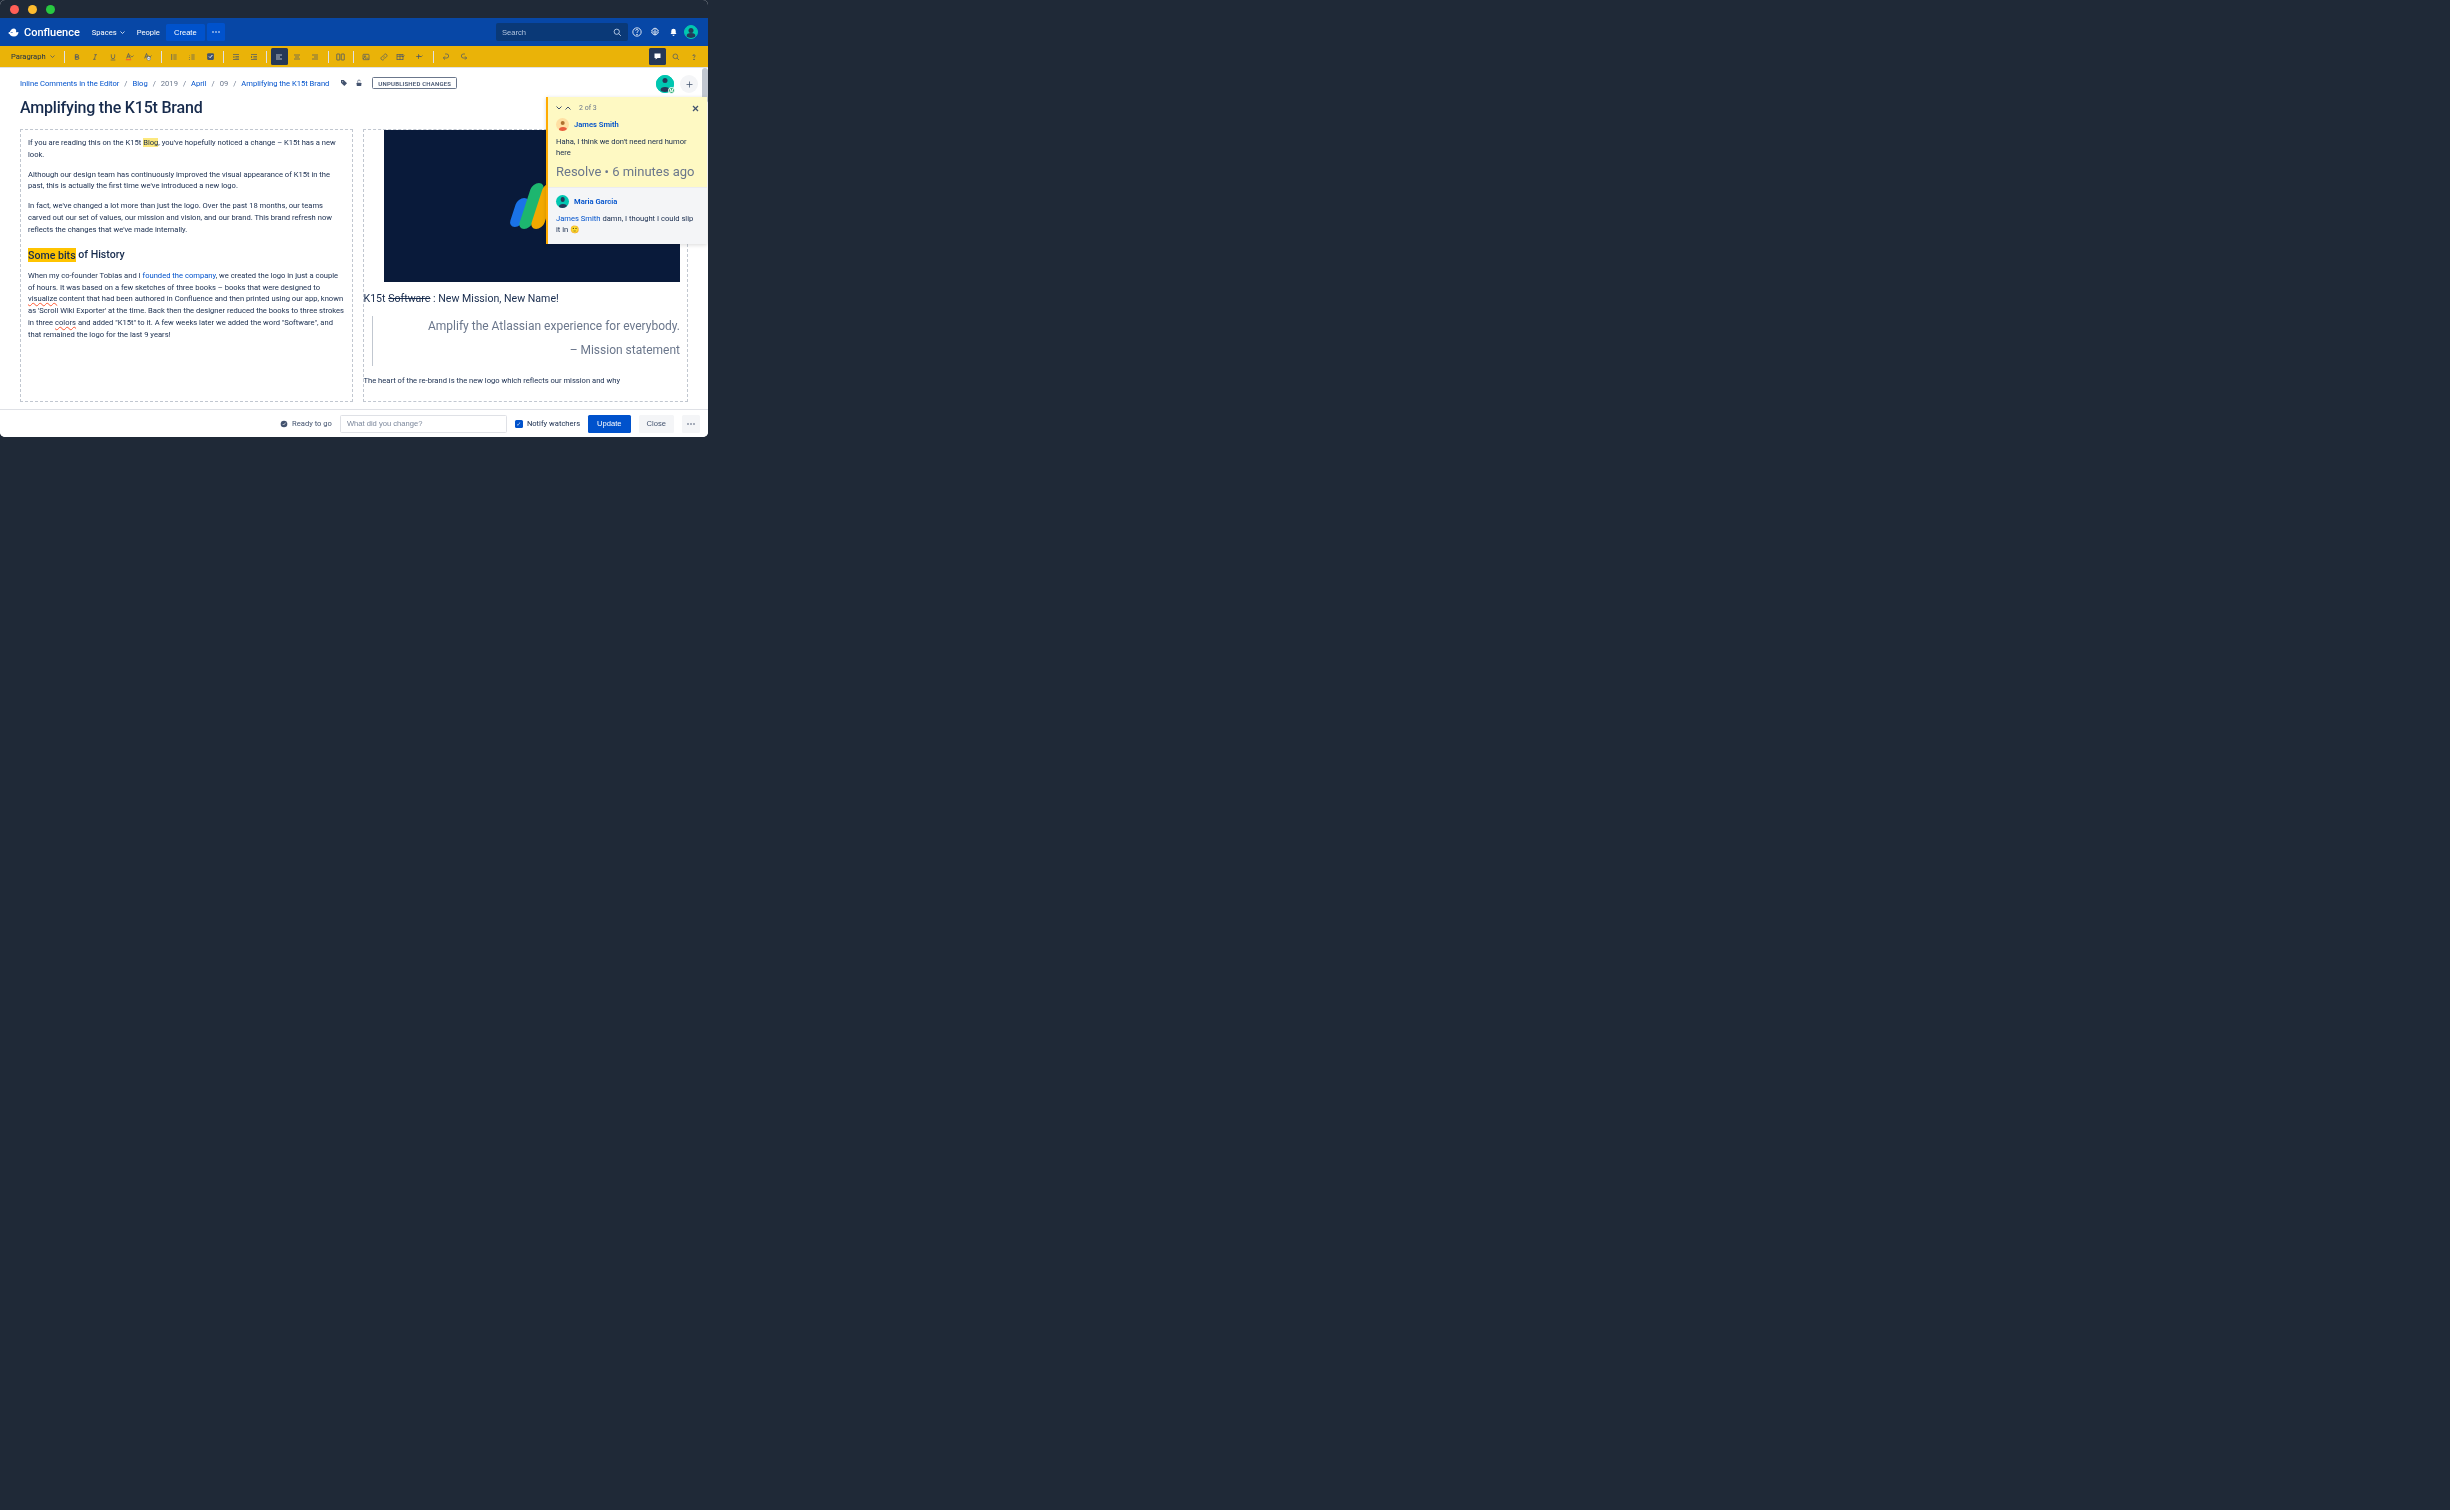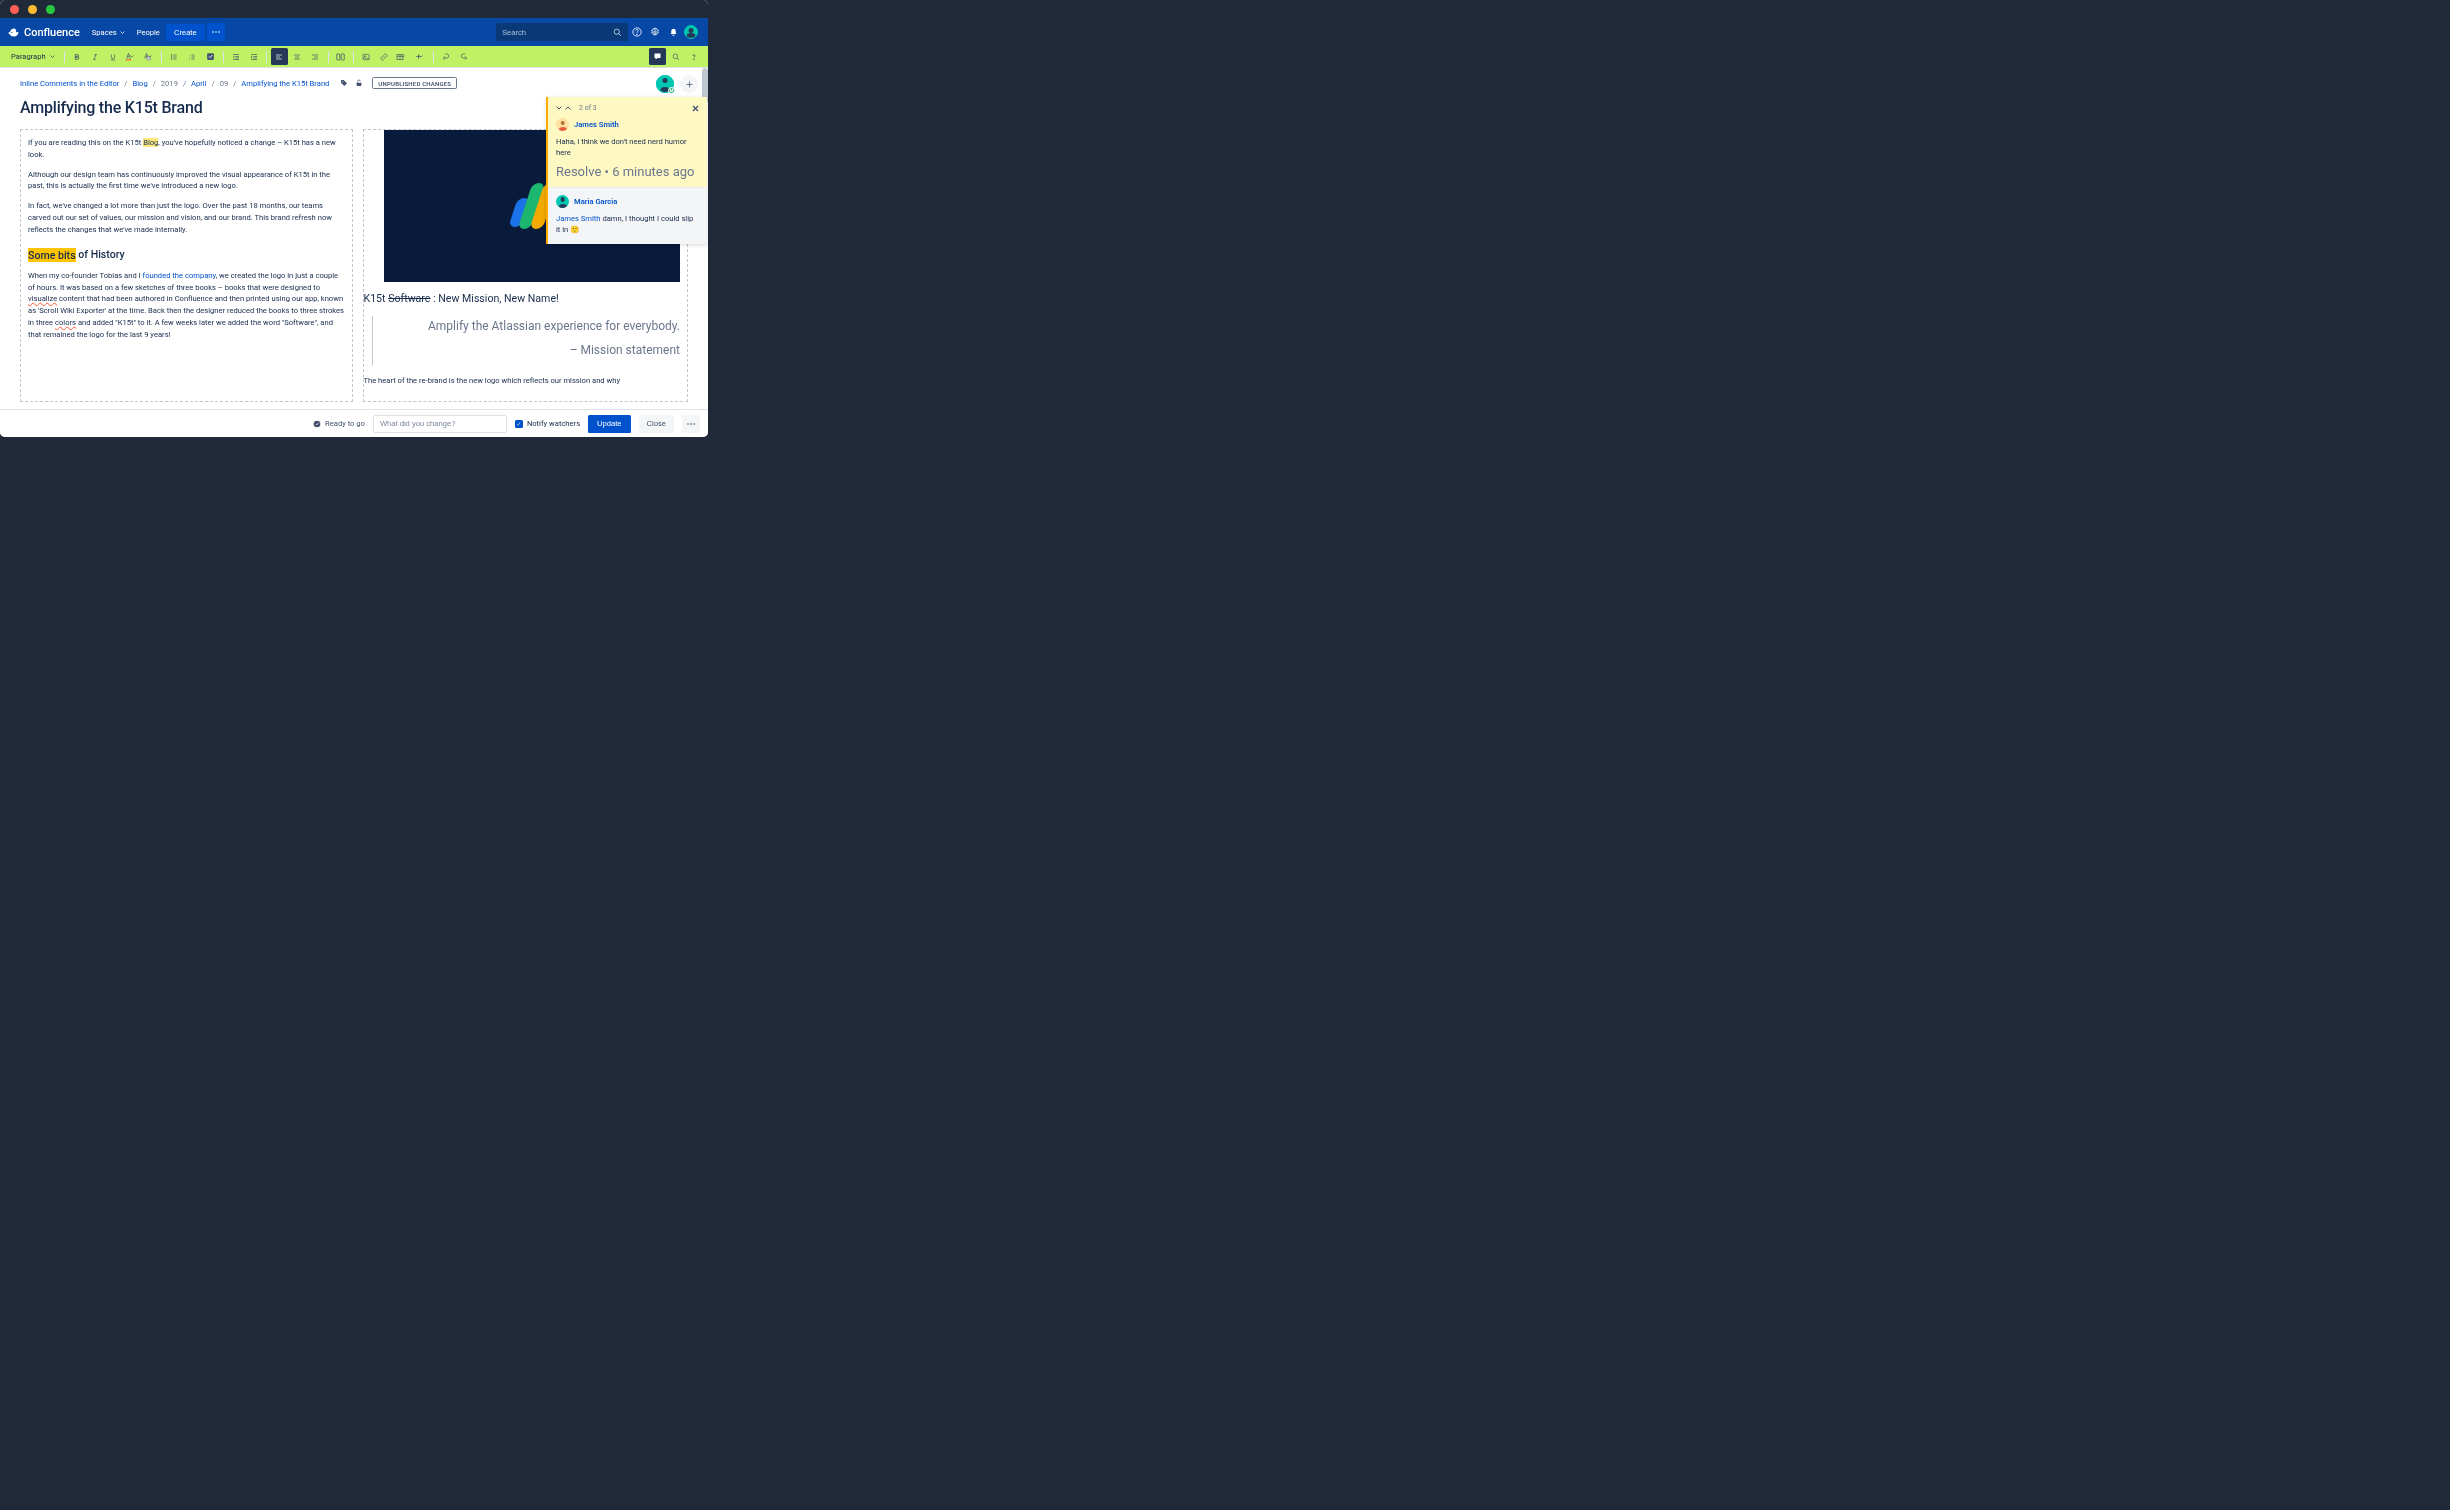--- a/index.html
+++ b/index.html
@@ -17,21 +17,21 @@
 .createbtn { background: #0052cc; color: #fff; font-size: 7.6px; font-weight: 500; padding: 4px 8px; border-radius: 1.5px; cursor: pointer; border: none; }
 .moremenu { background: #0052cc; width: 18px; height: 18px; border-radius: 1.5px; display: flex; align-items: center; justify-content: center; cursor: pointer; margin-left: 2px; }
 .spacer { flex: 1; }
 .search { background: #0a3977; border-radius: 2px; height: 18px; width: 132px; display: flex; align-items: center; padding: 0 6px; color: #b0c4de; }
 .search input { background: transparent; border: none; color: #fff; font-size: 7.6px; flex: 1; outline: none; }
 .search input::placeholder { color: #b0c4de; }
 .navicon { width: 18px; height: 18px; display: flex; align-items: center; justify-content: center; cursor: pointer; color: #fff; }
 .avatar { width: 14px; height: 14px; border-radius: 50%; background: #00c7b1; border: 1px solid #00c7b1; position: relative; overflow: hidden; }
 .avatar::before { content: ''; position: absolute; top: 2px; left: 50%; transform: translateX(-50%); width: 5px; height: 5px; background: #253858; border-radius: 50%; }
 .avatar::after { content: ''; position: absolute; bottom: -1px; left: 50%; transform: translateX(-50%); width: 9px; height: 6px; background: #253858; border-radius: 50% 50% 0 0; }
-.toolbar { height: 22px; background: #bef264; border-bottom: 0.5px solid #dfe1e6; display: flex; align-items: center; padding: 0 6px; gap: 1px; }
+.toolbar { height: 22px; background: #eab308; border-bottom: 0.5px solid #dfe1e6; display: flex; align-items: center; padding: 0 6px; gap: 1px; }
 .tbdrop { display: flex; align-items: center; gap: 4px; font-size: 7.6px; color: #172b4d; padding: 3px 5px; cursor: pointer; }
 .tbbtn { width: 17px; height: 17px; display: flex; align-items: center; justify-content: center; cursor: pointer; border-radius: 1.5px; color: #42526e; }
 .tbbtn.active { background: #253858; color: #fff; }
 .tbbtn.primary { background: #253858; color: #fff; }
 .tbsep { width: 0.5px; height: 12px; background: #dfe1e6; margin: 0 3px; }
 .tcb { display: flex; align-items:center; }
 .tcb svg { margin-left: -3px; }
 .content { flex: 1; overflow-y: auto; background: #fff; padding: 9px 20px 0 20px; position: relative; }
 .breadcrumbs { display: flex; align-items: center; gap: 5px; font-size: 7.6px; color: #6b778c; flex-wrap: wrap; }
 .bclink { color: #0052cc; cursor: pointer; }
@@ -75,21 +75,21 @@
 .cavatar.teal::before { background: #253858; }
 .cavatar.teal::after { background: #253858; }
 .cname { color: #0052cc; font-weight: 600; font-size: 7.6px; cursor: pointer; }
 .cbody { margin-top: 5px; font-size: 7.6px; color: #172b4d; line-height: 1.5; }
 .cmeta { margin-top: 5px; font-size: 13px; color: #6b778c; }
 .cresolve { cursor: pointer; }
 .cp2 { background: #f4f5f7; padding: 7px 8px 8px 8px; border-top: 0.5px solid #ebecf0; }
 .mention { color: #0052cc; cursor: pointer; }
 .footer { height: 28px; border-top: 0.5px solid #dfe1e6; background: #fff; display: flex; align-items: center; padding: 0 8px; gap: 8px; }
 .status { display: flex; align-items: center; gap: 4px; color: #42526e; font-size: 7.6px; margin-left: auto; }
-.changeinput { width: 134px; height: 18px; border: 1px solid #dfe1e6; border-radius: 1.5px; padding: 0 6px; font-size: 7.6px; }
+.changeinput { width: 167px; height: 18px; border: 1px solid #dfe1e6; border-radius: 1.5px; padding: 0 6px; font-size: 7.6px; }
 .changeinput::placeholder { color: #7a869a; }
 .notify { display: flex; align-items: center; gap: 4px; font-size: 7.6px; color: #172b4d; }
 .cbox { width: 8px; height: 8px; background: #0052cc; border-radius: 1.5px; display: flex; align-items: center; justify-content: center; color: #fff; font-size: 5.6px; }
 .updatebtn { background: #0052cc; color: #fff; border: none; height: 18px; padding: 0 9px; border-radius: 1.5px; font-size: 7.6px; font-weight: 500; cursor: pointer; }
 .closebtn { background: #f4f5f7; color: #42526e; border: none; height: 18px; padding: 0 8px; border-radius: 1.5px; font-size: 7.6px; cursor: pointer; }
 .moreops { width: 18px; height: 18px; background: #f4f5f7; border-radius: 1.5px; display: flex; align-items: center; justify-content: center; cursor: pointer; color: #42526e; }
 svg { display: block; }
 .scrollbar { position: absolute; top: 0; right: 0; width: 6px; height: 35px; background: #c1c7d0; border-radius: 3px; }
 </style>
 </head>

